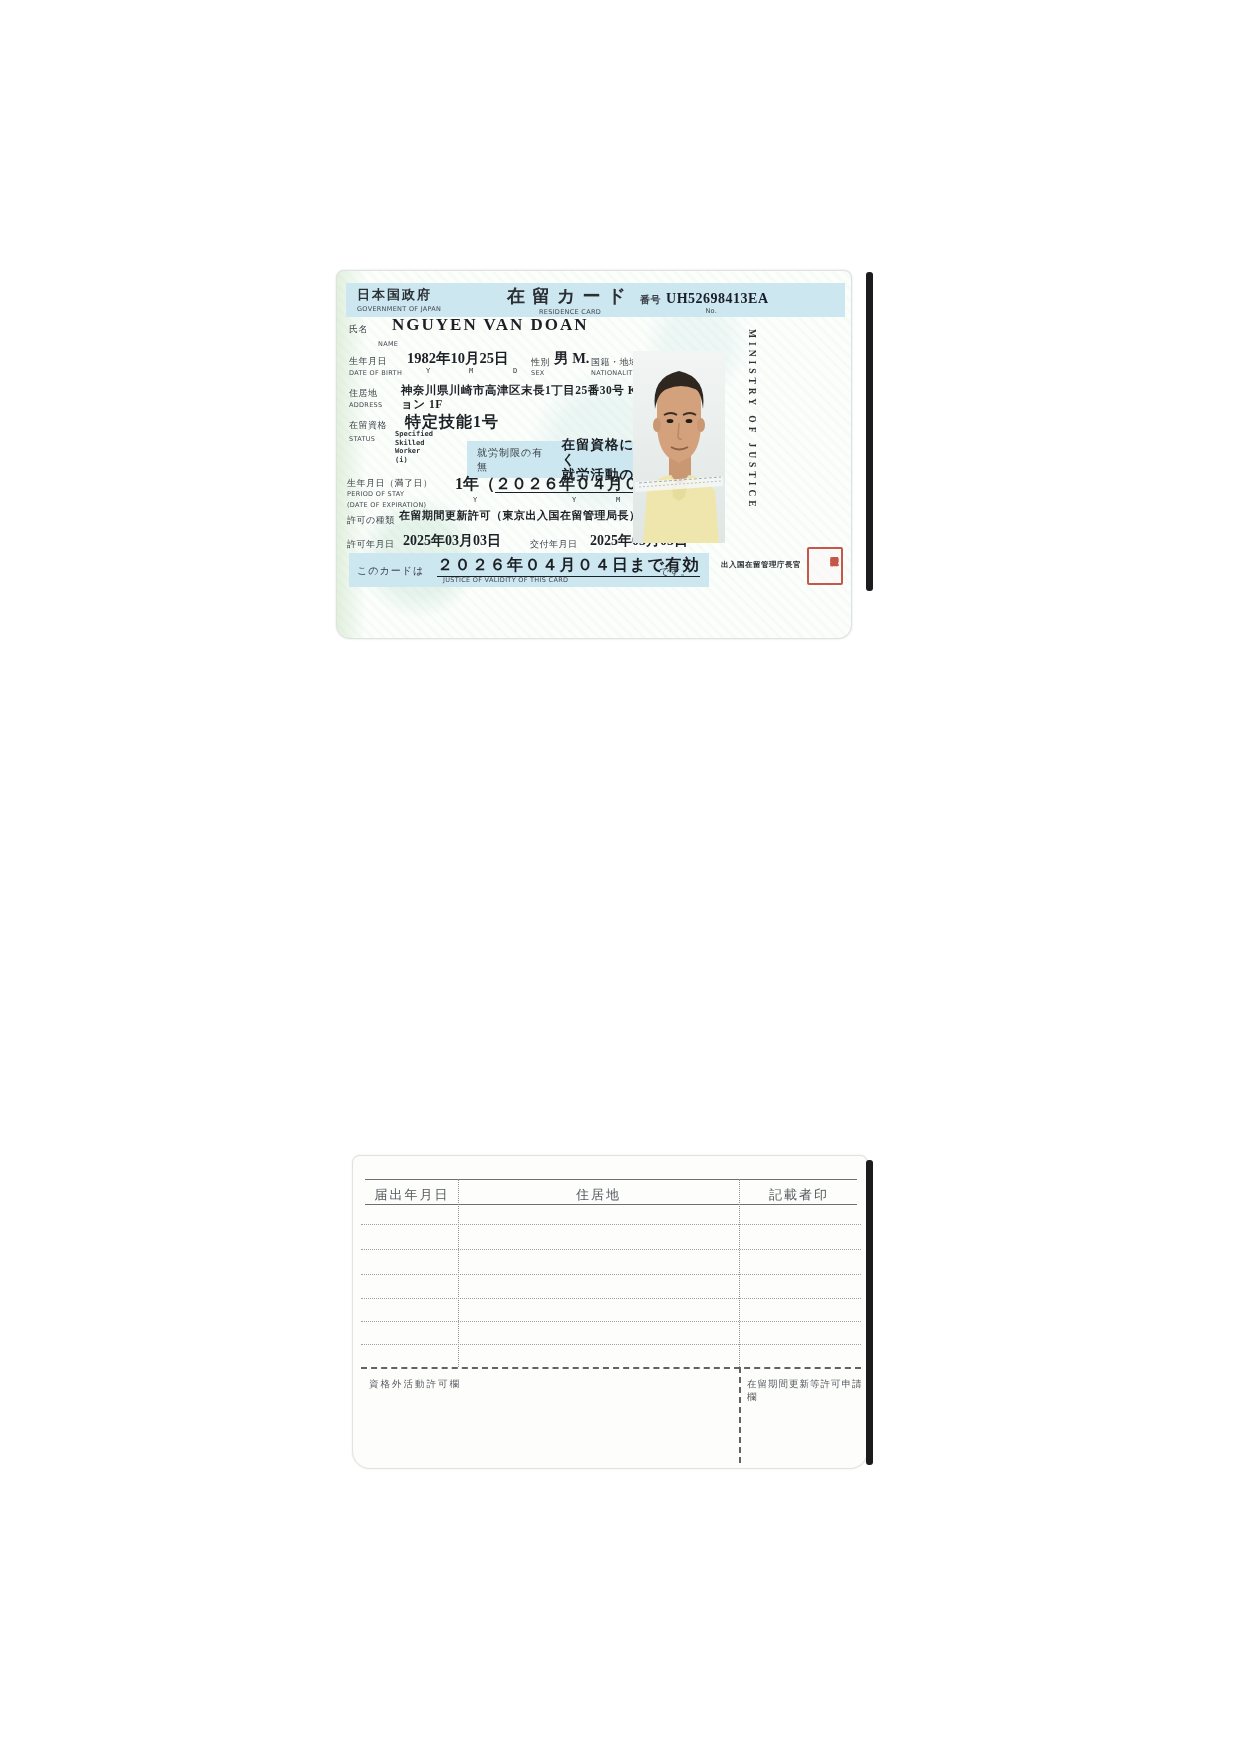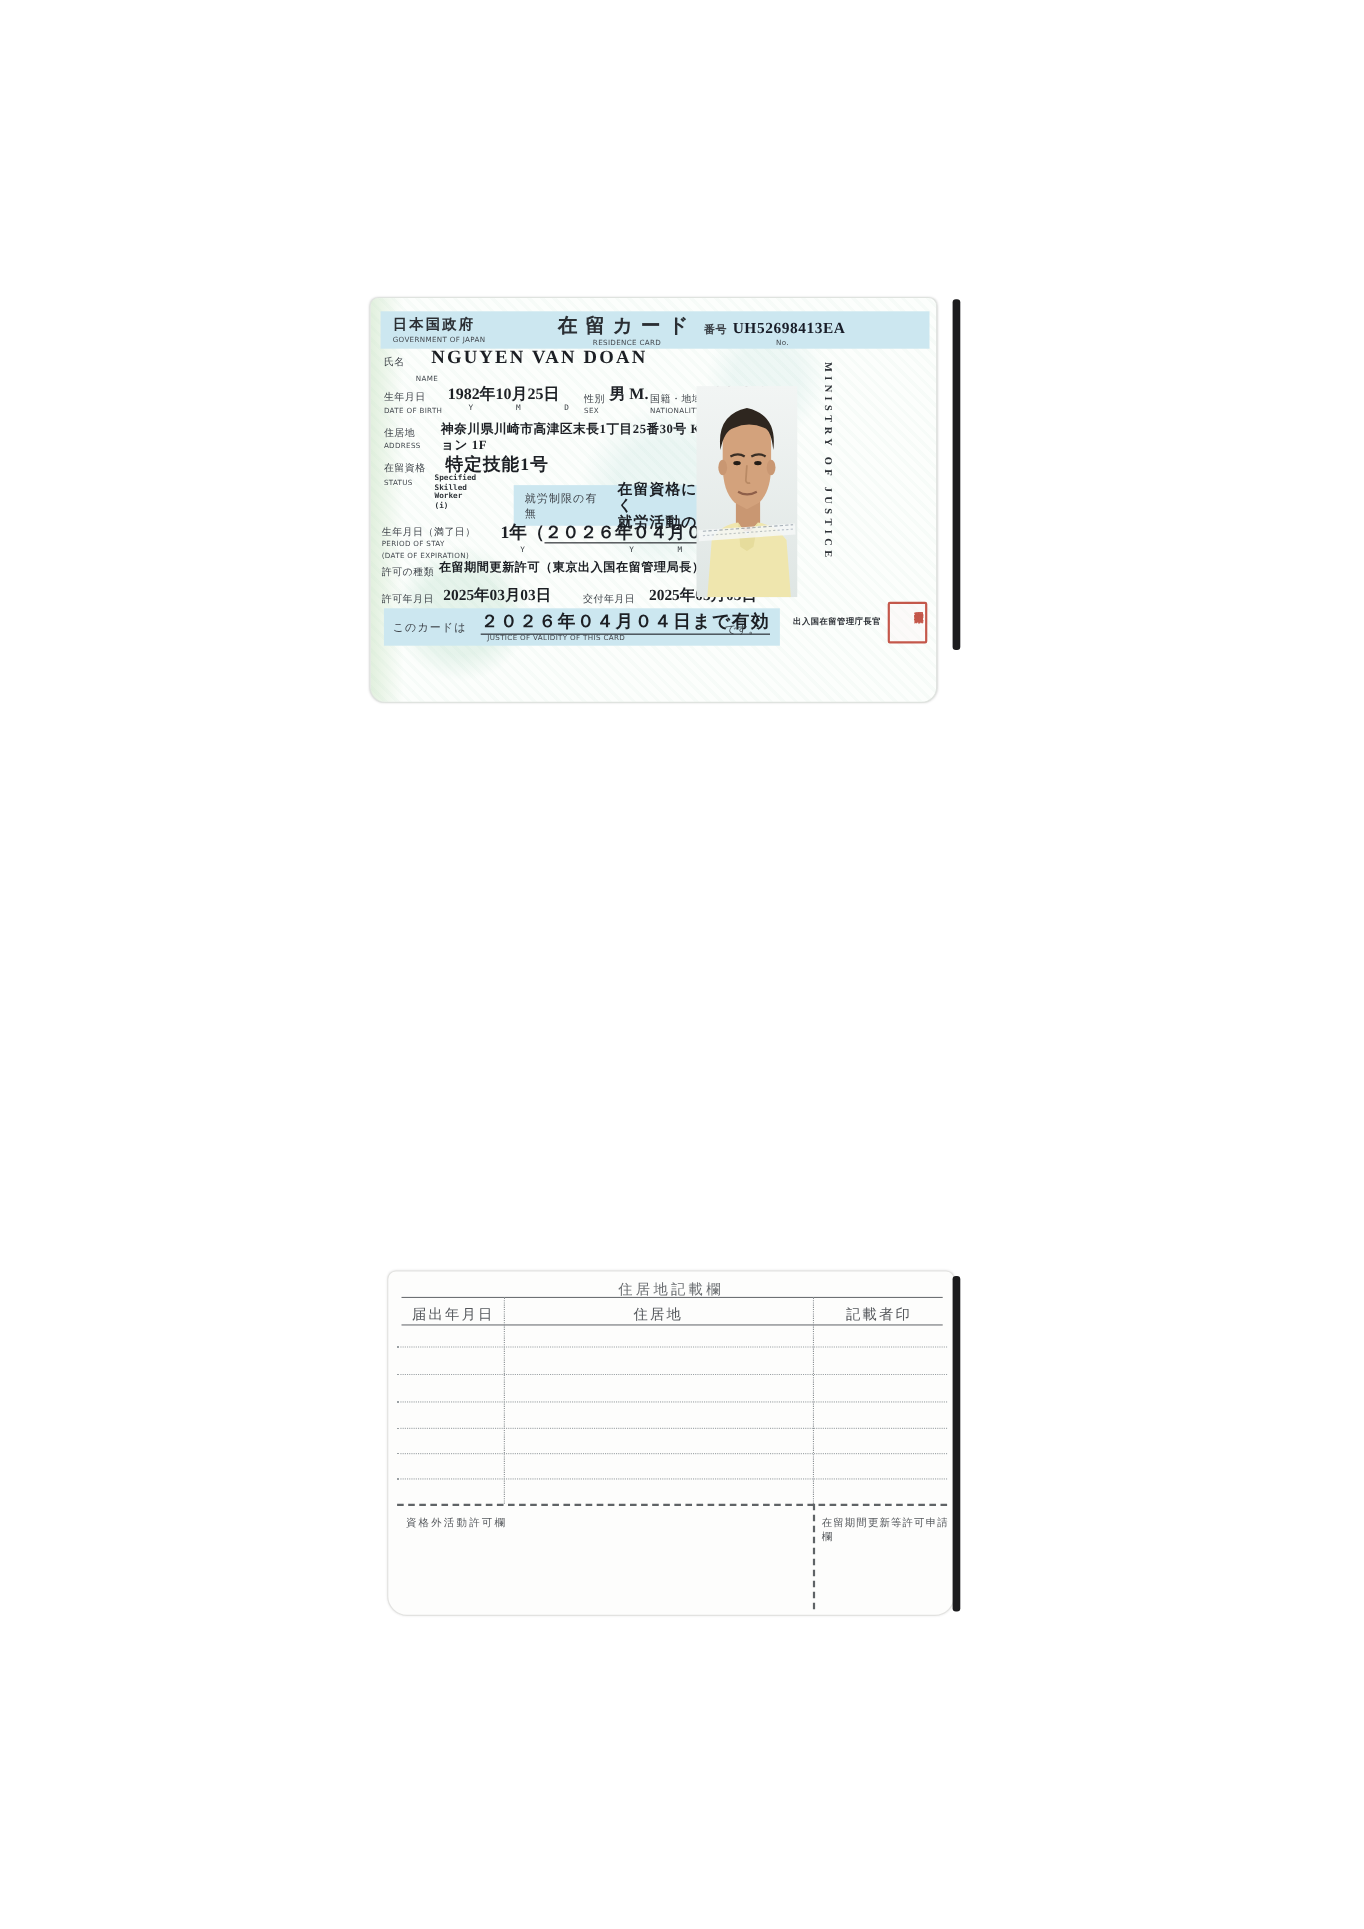--- a/index.html
+++ b/index.html
@@ -223,21 +223,20 @@
         <line x1="6" y1="136" x2="88" y2="130" stroke="#b3bcc4" stroke-width="1" stroke-dasharray="2 2"></line>
       </g>
     </svg>
   </div>
 
   <div class="ministry-vertical">MINISTRY OF JUSTICE</div>
 </div>
 <div class="edge-bar-front"></div>
 
 <div class="card-back">
-  <div class="back-title">住居地記載欄</div>
 
   <div class="hline" style="top:23px;"></div>
   <div class="back-col-label" style="left:13px; top:30px; width:92px;">届出年月日</div>
   <div class="back-col-label" style="left:105px; top:30px; width:281px;">住居地</div>
   <div class="back-col-label" style="left:386px; top:30px; width:120px;">記載者印</div>
   <div class="hline" style="top:48px;"></div>
 
   <div class="vdot" style="left:105px; top:23px; height:188px;"></div>
   <div class="vdot" style="left:386px; top:23px; height:188px;"></div>
 

